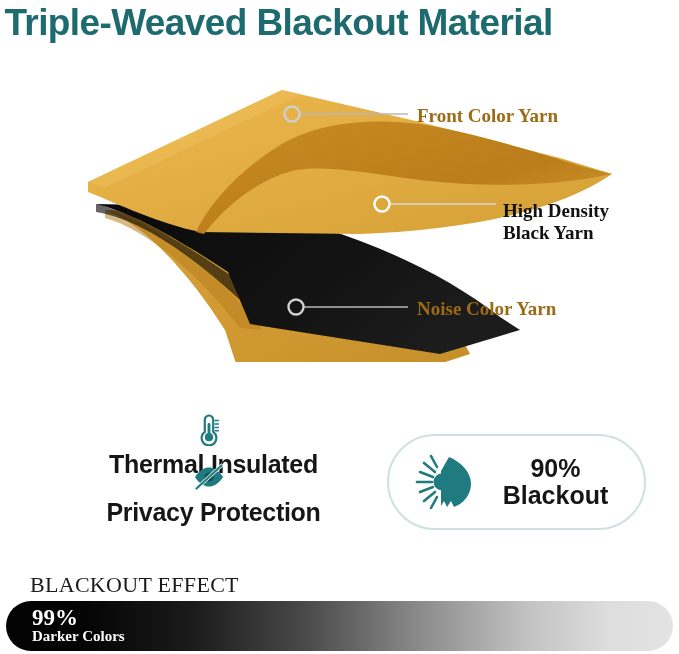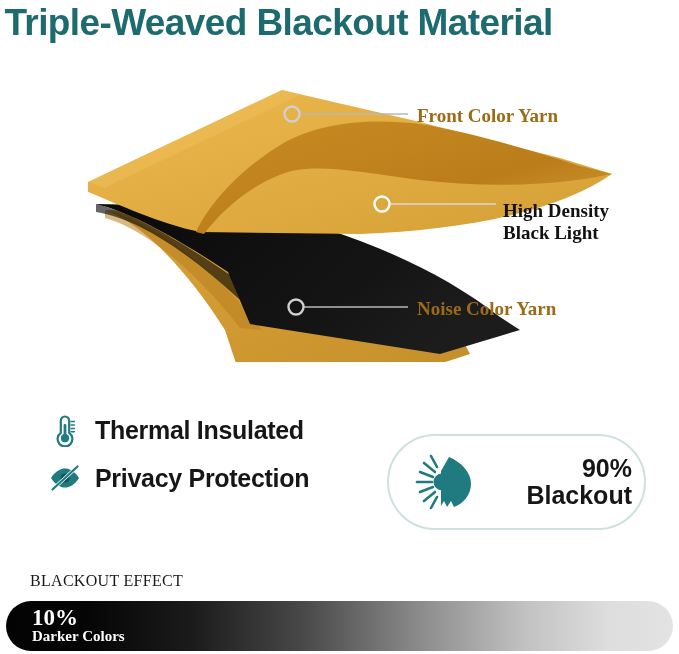--- a/index.html
+++ b/index.html
@@ -61,20 +61,21 @@
     position: absolute;
     left: 44px;
     top: 408px;
     width: 330px;
   }
   .feature-row {
     display: flex;
     align-items: center;
     height: 44px;
     margin-bottom: 4px;
+    flex-direction: column;
   }
   .feature-icon {
     width: 42px;
     flex: 0 0 42px;
     display: flex;
     align-items: center;
     justify-content: center;
   }
   .feature-label {
     font-family: "Liberation Sans", sans-serif;
@@ -101,38 +102,38 @@
     box-sizing: border-box;
   }
   #blackout-badge-icon {
     flex: 0 0 auto;
     margin-left: 22px;
     display: flex;
     align-items: center;
   }
   #blackout-badge-text {
     flex: 1 1 auto;
-    text-align: right;
+    text-align: center;
     font-family: "Liberation Sans", sans-serif;
     font-weight: bold;
     font-size: 25px;
     color: #161616;
     line-height: 1.1;
     padding-right: 12px;
   }
   #blackout-badge-text .pct { display: block; }
   #blackout-badge-text .word { display: block; }
 
   
   #blackout-effect-heading {
     position: absolute;
     left: 30px;
     top: 572px;
     font-family: "Liberation Serif", serif;
-    font-size: 16px;
+    font-size: 22px;
     color: #1a1a1a;
     letter-spacing: 0.3px;
     white-space: nowrap;
   }
   #blackout-bar {
     position: absolute;
     left: 6px;
     top: 601px;
     width: 667px;
     height: 50px;
@@ -238,21 +239,21 @@
     <g>
       <line x1="303" y1="245" x2="408" y2="245" stroke="#b8b8b8" stroke-width="1.6"></line>
       <circle cx="296" cy="245" r="7.5" fill="none" stroke="#cfcfcf" stroke-width="2.4"></circle>
     </g>
   </svg>
 
   <div class="diagram-label label-gold" id="label-front-yarn">Front  Color Yarn</div>
 
   <div class="diagram-label label-black" id="label-black-yarn">
     <span>High Density</span><br>
-    <span>Black Light</span>
+    <span>Black Yarn</span>
   </div>
 
   <div class="diagram-label label-gold" id="label-back-yarn">Noise Color Yarn</div>
 </div>
 
 <div id="feature-list">
 
   <div class="feature-row">
     <span class="feature-icon">
       <svg width="30" height="34" viewBox="0 0 30 34">
@@ -309,16 +310,16 @@
   <span id="blackout-badge-text">
     <span class="pct">90%</span>
     <span class="word">Blackout</span>
   </span>
 </div>
 
 <div id="blackout-effect-heading">BLACKOUT EFFECT</div>
 
 <div id="blackout-bar">
   <span class="bar-stat" id="bar-stat-left">
-    <span class="bar-pct">10%</span>
+    <span class="bar-pct">99%</span>
     <span class="bar-desc">Darker Colors</span>
   </span>
 </div>
 
 </body></html>

